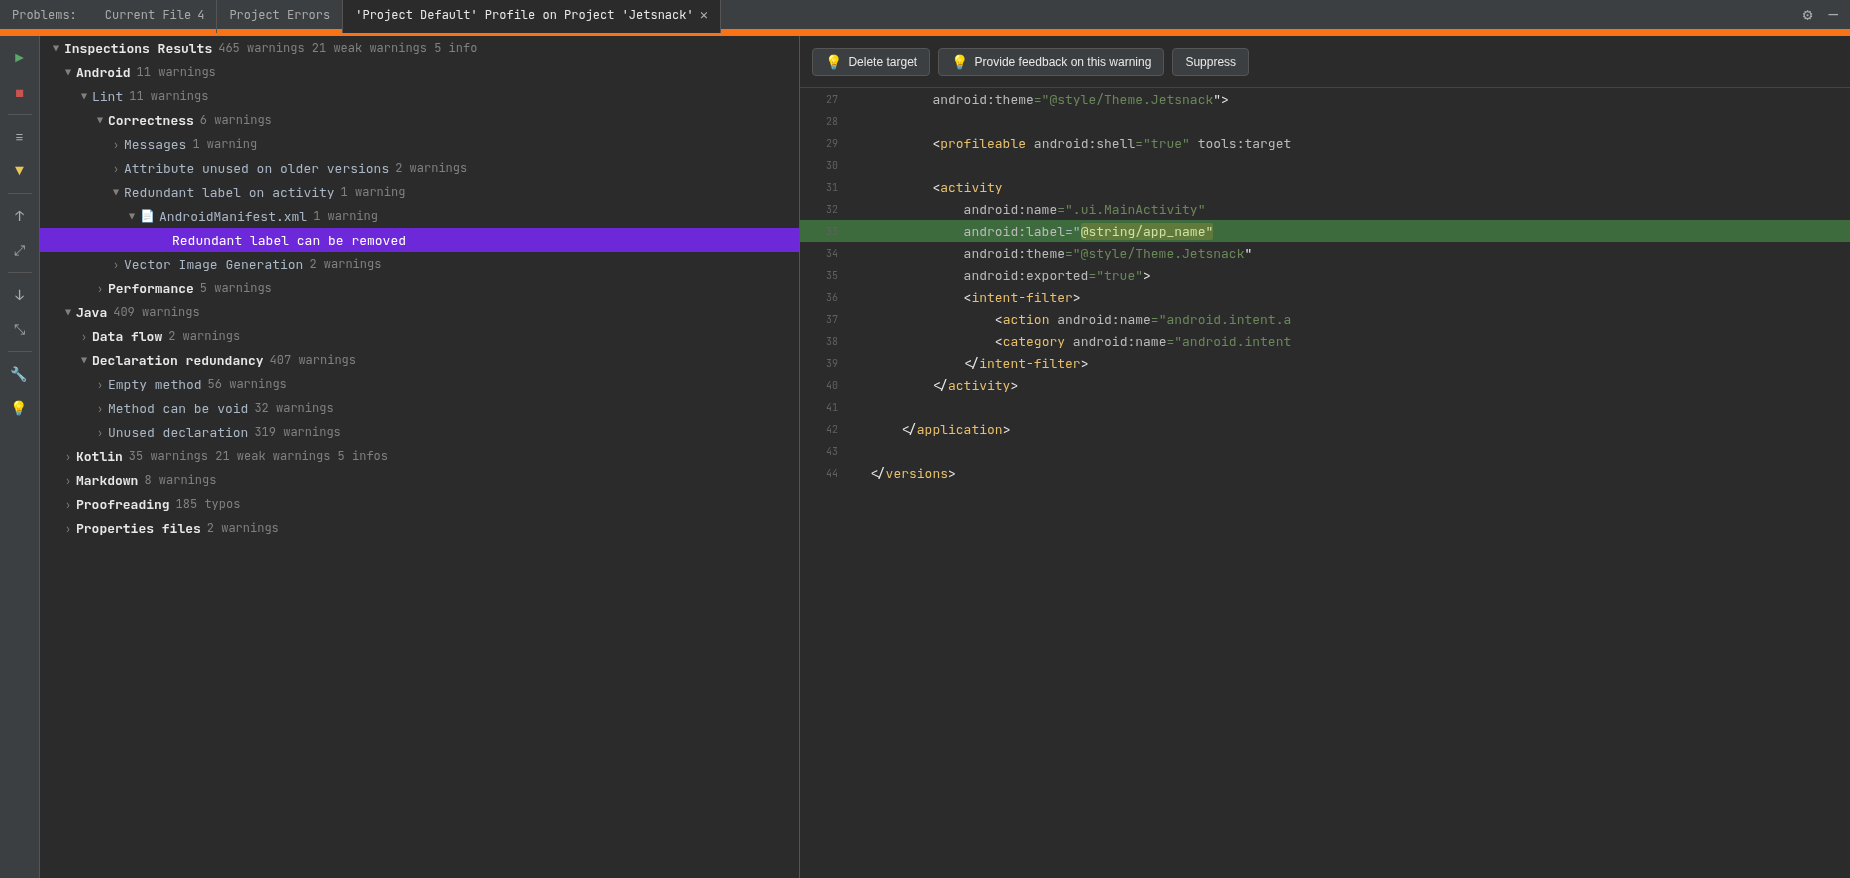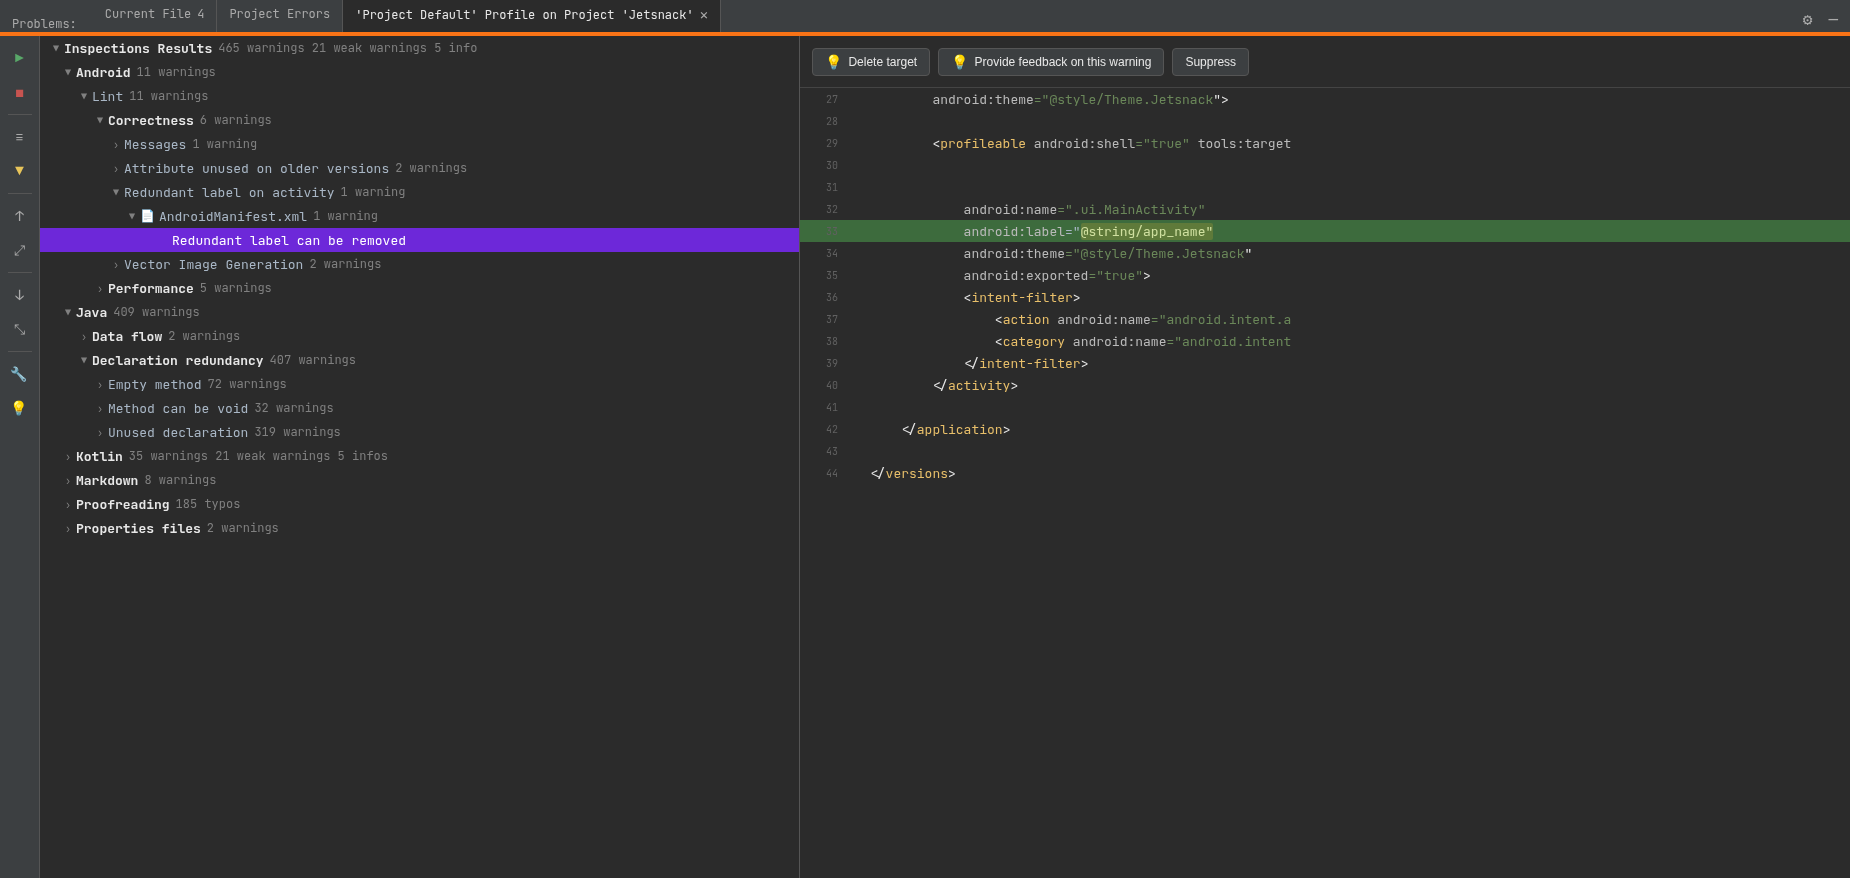--- a/index.html
+++ b/index.html
@@ -9,23 +9,23 @@
       font-family: 'JetBrains Mono', 'Consolas', 'Monaco', monospace;
       font-size: 13px;
       width: 1850px;
       height: 878px;
       overflow: hidden;
     }
 
     
     .tab-bar {
       display: flex;
-      align-items: flex-end;
+      align-items: center;
       background: #3c3f41;
-      border-bottom: 4px solid #f97316;
+      border-bottom: 7px solid #f97316;
       height: 36px;
       padding: 0 8px;
     }
     .tab-label {
       color: #aaa;
       font-size: 12px;
       padding: 0 4px;
       margin-right: 12px;
     }
     .tab {
@@ -376,21 +376,21 @@
       <div class="tree-indent" style="width:36px;"></div>
       <span class="tree-arrow">▼</span>
       <span class="tree-text">Declaration redundancy</span>
       <span class="tree-count">407 warnings</span>
     </div>
 
     <div class="tree-item">
       <div class="tree-indent" style="width:52px;"></div>
       <span class="tree-arrow">›</span>
       <span class="tree-text normal">Empty method</span>
-      <span class="tree-count">72 warnings</span>
+      <span class="tree-count">56 warnings</span>
     </div>
 
     <div class="tree-item">
       <div class="tree-indent" style="width:52px;"></div>
       <span class="tree-arrow">›</span>
       <span class="tree-text normal">Method can be void</span>
       <span class="tree-count">32 warnings</span>
     </div>
 
     <div class="tree-item">
@@ -467,20 +467,21 @@
 
       <div class="code-line">
         <span class="line-number">30</span>
         <span class="line-gutter"></span>
         <span class="line-content"> </span>
       </div>
 
       <div class="code-line">
         <span class="line-number">31</span>
         <span class="line-gutter"></span>
+        <span class="line-content">        <span class="xml-bracket">&lt;</span><span class="xml-tag">activity</span></span>
       </div>
 
       <div class="code-line">
         <span class="line-number">32</span>
         <span class="line-gutter"></span>
         <span class="line-content">            <span class="xml-attr-name">android:name</span><span class="xml-attr-value">="<span class="xml-attr-value">.ui.MainActivity</span>"</span></span>
       </div>
 
       <div class="code-line highlight-line">
         <span class="line-number">33</span>

